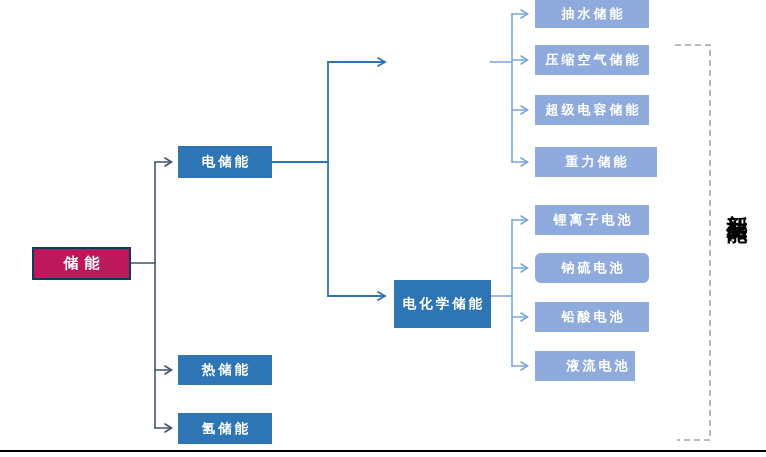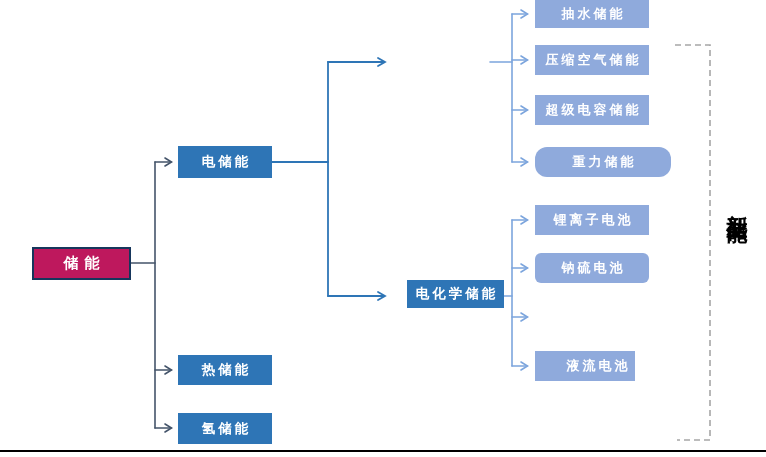--- a/index.html
+++ b/index.html
@@ -104,26 +104,27 @@
 
     <line x1="0" y1="451" x2="766" y2="451" stroke="#000000" stroke-width="2.2"></line>
   </svg>
 
   <div class="node node-root" style="left:32px;top:247px;width:99px;height:33px;">储能</div>
 
   <div class="node node-branch" style="left:178px;top:146px;width:94px;height:32px;">电储能</div>
   <div class="node node-branch" style="left:178px;top:355px;width:94px;height:30px;">热储能</div>
   <div class="node node-branch" style="left:178px;top:413px;width:94px;height:31px;">氢储能</div>
 
-  <div class="node node-branch" style="left:407px;top:280px;width:97px;height:28px;">电化学储能</div>
+  <div class="node node-branch" style="left:394px;top:280px;width:97px;height:48px;">电化学储能</div>
 
   <div class="node node-leaf" style="left:535px;top:0px;width:114px;height:28px;">抽水储能</div>
   <div class="node node-leaf" style="left:535px;top:45px;width:114px;height:30px;">压缩空气储能</div>
   <div class="node node-leaf" style="left:535px;top:95px;width:114px;height:30px;">超级电容储能</div>
-  <div class="node node-leaf" style="left:535px;top:147px;width:136px;height:30px;border-radius:12px;">重力储能</div>
+  <div class="node node-leaf" style="left:535px;top:147px;width:122px;height:30px;">重力储能</div>
 
   <div class="node node-leaf" style="left:535px;top:205px;width:114px;height:30px;">锂离子电池</div>
   <div class="node node-leaf" style="left:535px;top:253px;width:114px;height:30px;border-radius:6px;">钠硫电池</div>
+  <div class="node node-leaf" style="left:535px;top:302px;width:114px;height:30px;">铅酸电池</div>
   <div class="node node-leaf" style="left:535px;top:351px;width:100px;height:30px;padding-left:24px;">液流电池</div>
 
   <div class="side-label">新型储能</div>
 
 </div>
 
 </body></html>

